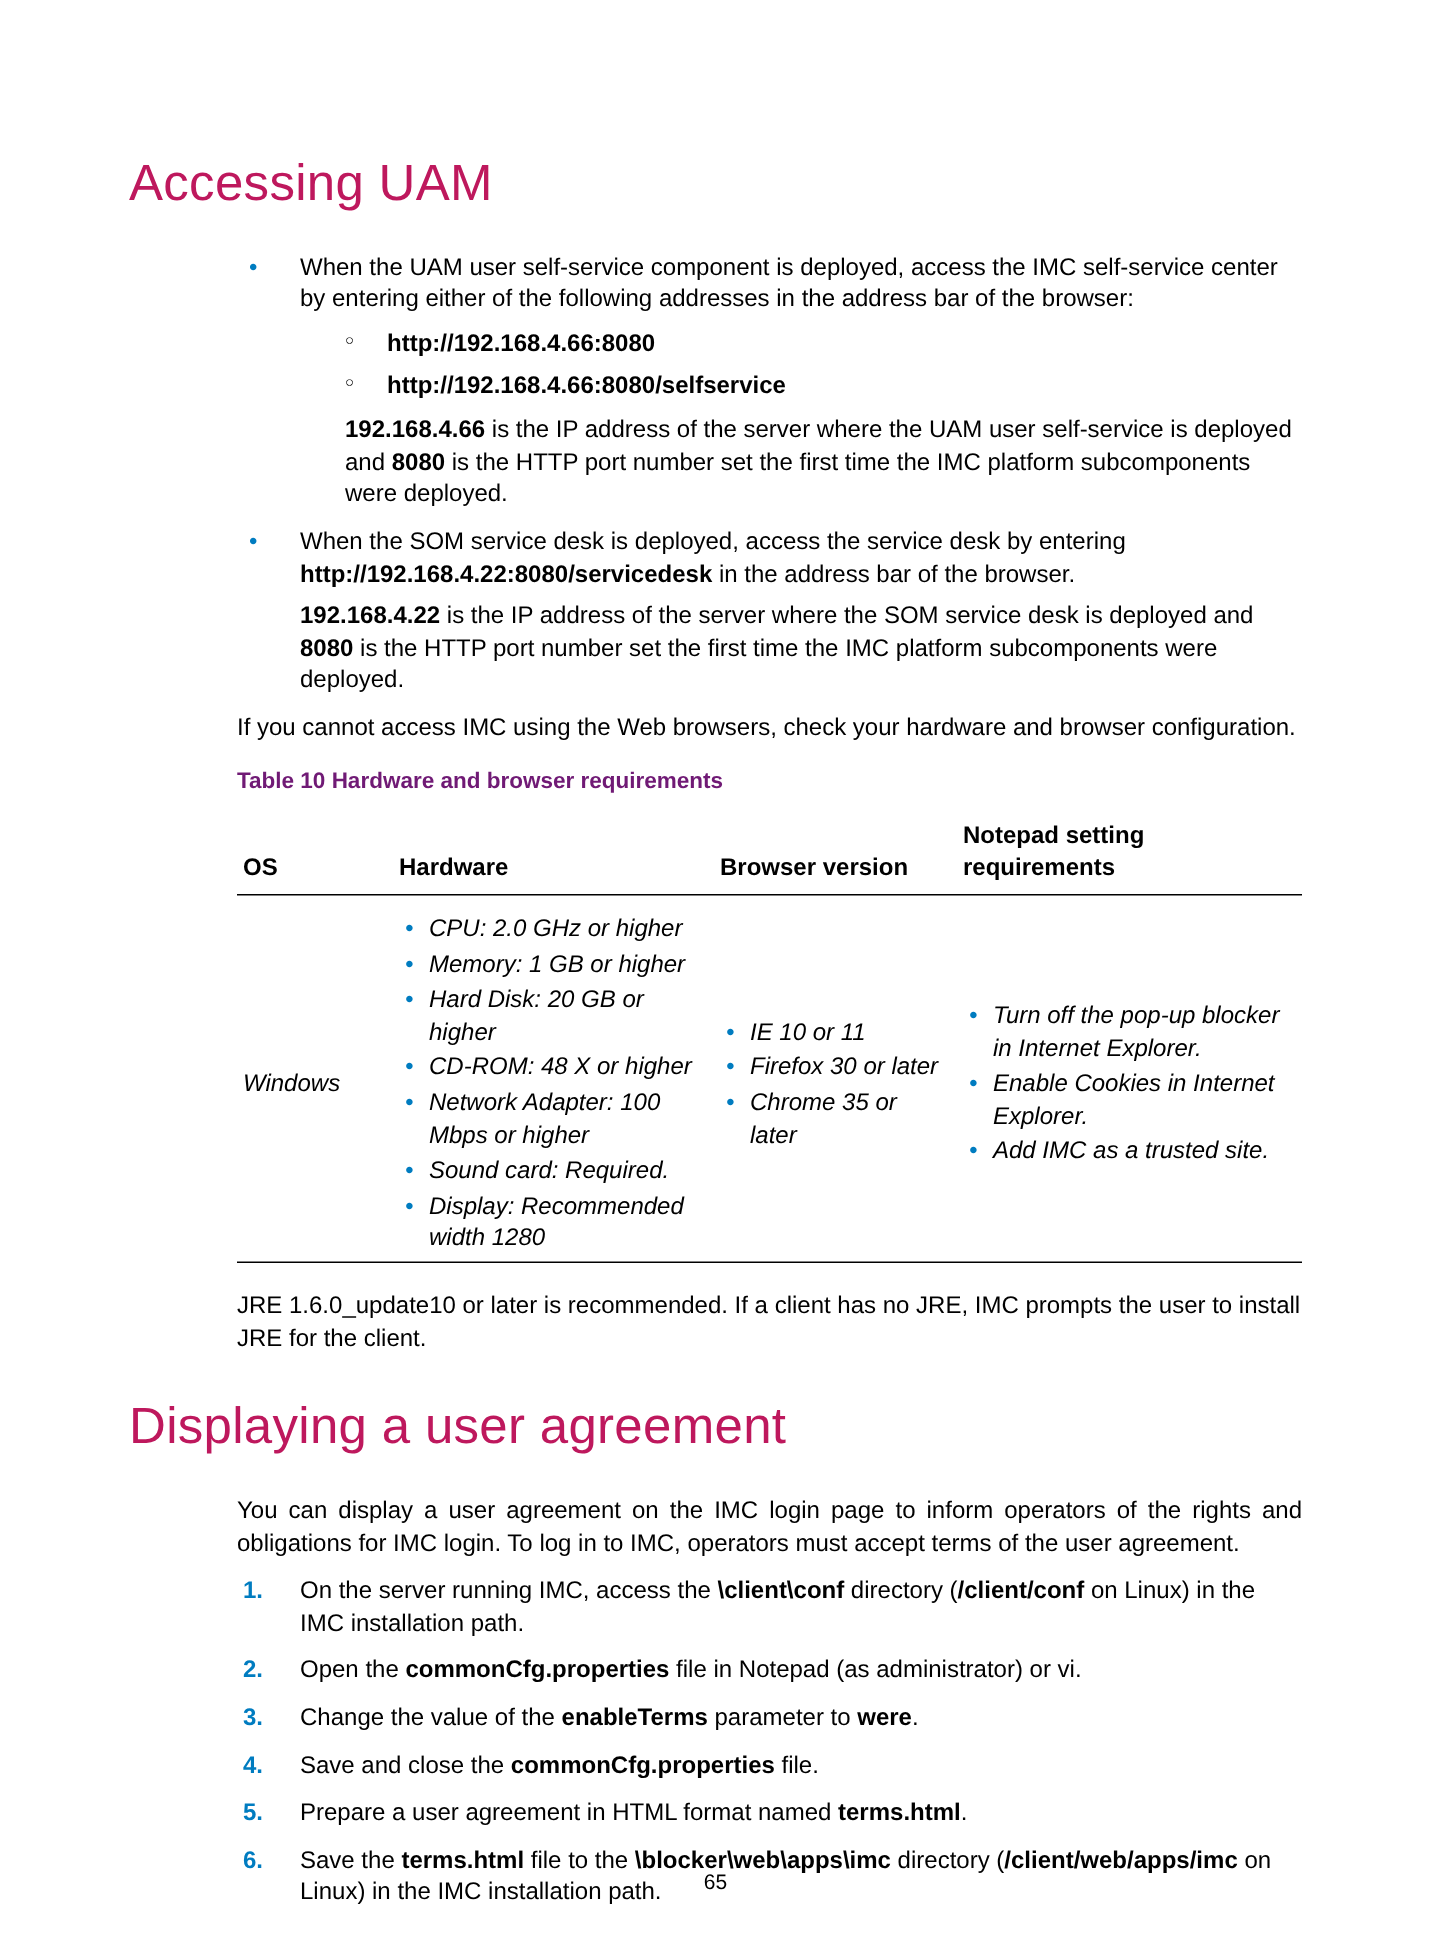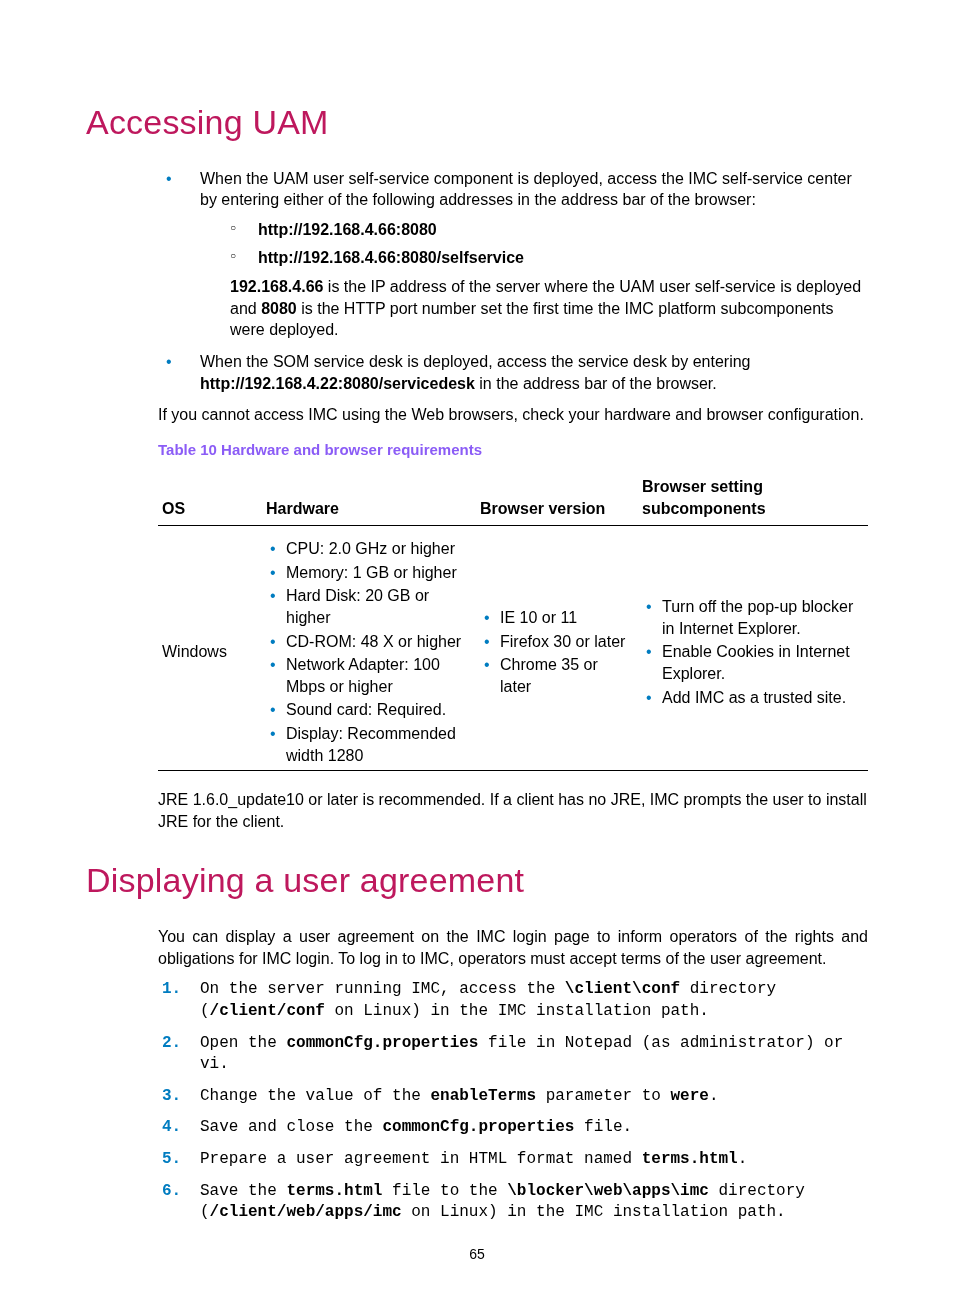--- a/index.html
+++ b/index.html
@@ -56,41 +56,42 @@
   ul.sub-circle > li::before {
     content: "○";
     position: absolute;
     left: 0;
     top: 2px;
     color: #000;
     font-size: 10px;
   }
   .sub-para { margin: 6px 0 8px 42px; }
   .caption {
-    color: #8b5cf6;
+    color: #701a75;
     font-weight: bold;
     font-size: 15px;
     margin: 14px 0 10px 0;
   }
   table.req {
     border-collapse: collapse;
     width: 100%;
     font-size: 16px;
   }
   table.req th {
     text-align: left;
     font-weight: bold;
     border-bottom: 1px solid #000;
     padding: 6px 10px 6px 4px;
     vertical-align: bottom;
   }
   table.req td {
     border-bottom: 1px solid #000;
     padding: 10px 10px 2px 4px;
     vertical-align: middle;
+    font-style: italic;
   }
   ul.cell-bullets {
     list-style: none;
     padding: 0;
     margin: 0;
   }
   ul.cell-bullets > li {
     position: relative;
     padding-left: 20px;
     margin: 2px 0;
@@ -100,21 +101,20 @@
     position: absolute;
     left: 4px;
     top: 0;
     color: #007cc0;
   }
   ol.steps {
     list-style: none;
     padding: 0;
     margin: 0;
     counter-reset: step;
-    font-family: Liberation Mono, monospace;
   }
   ol.steps > li {
     position: relative;
     padding-left: 42px;
     margin-bottom: 10px;
     counter-increment: step;
   }
   ol.steps > li::before {
     content: counter(step) ".";
     position: absolute;
@@ -149,34 +149,37 @@
       <ul class="sub-circle">
         <li><strong>http://192.168.4.66:8080</strong></li>
         <li><strong>http://192.168.4.66:8080/selfservice</strong></li>
       </ul>
       <p class="sub-para" style="margin-left:30px;">
         <strong>192.168.4.66</strong><span> is the IP address of the server where the UAM user self-service is deployed and </span><strong>8080</strong><span> is the HTTP port number set the first time the IMC platform subcomponents were deployed.</span>
       </p>
     </li>
     <li>
       <span>When the SOM service desk is deployed, access the service desk by entering </span><strong>http://192.168.4.22:8080/servicedesk</strong><span> in the address bar of the browser.</span>
+      <p class="sub-para" style="margin-left:0;">
+        <strong>192.168.4.22</strong><span> is the IP address of the server where the SOM service desk is deployed and </span><strong>8080</strong><span> is the HTTP port number set the first time the IMC platform subcomponents were deployed.</span>
+      </p>
     </li>
   </ul>
 
   <p>If you cannot access IMC using the Web browsers, check your hardware and browser configuration.</p>
 
   <p class="caption">Table 10 Hardware and browser requirements</p>
 
   <table class="req">
     <thead>
       <tr>
         <th class="col-os">OS</th>
         <th class="col-hw">Hardware</th>
         <th class="col-bv">Browser version</th>
-        <th>Browser setting subcomponents</th>
+        <th>Notepad setting requirements</th>
       </tr>
     </thead>
     <tbody>
       <tr>
         <td>Windows</td>
         <td>
           <ul class="cell-bullets">
             <li>CPU: 2.0 GHz or higher</li>
             <li>Memory: 1 GB or higher</li>
             <li>Hard Disk: 20 GB or higher</li>

